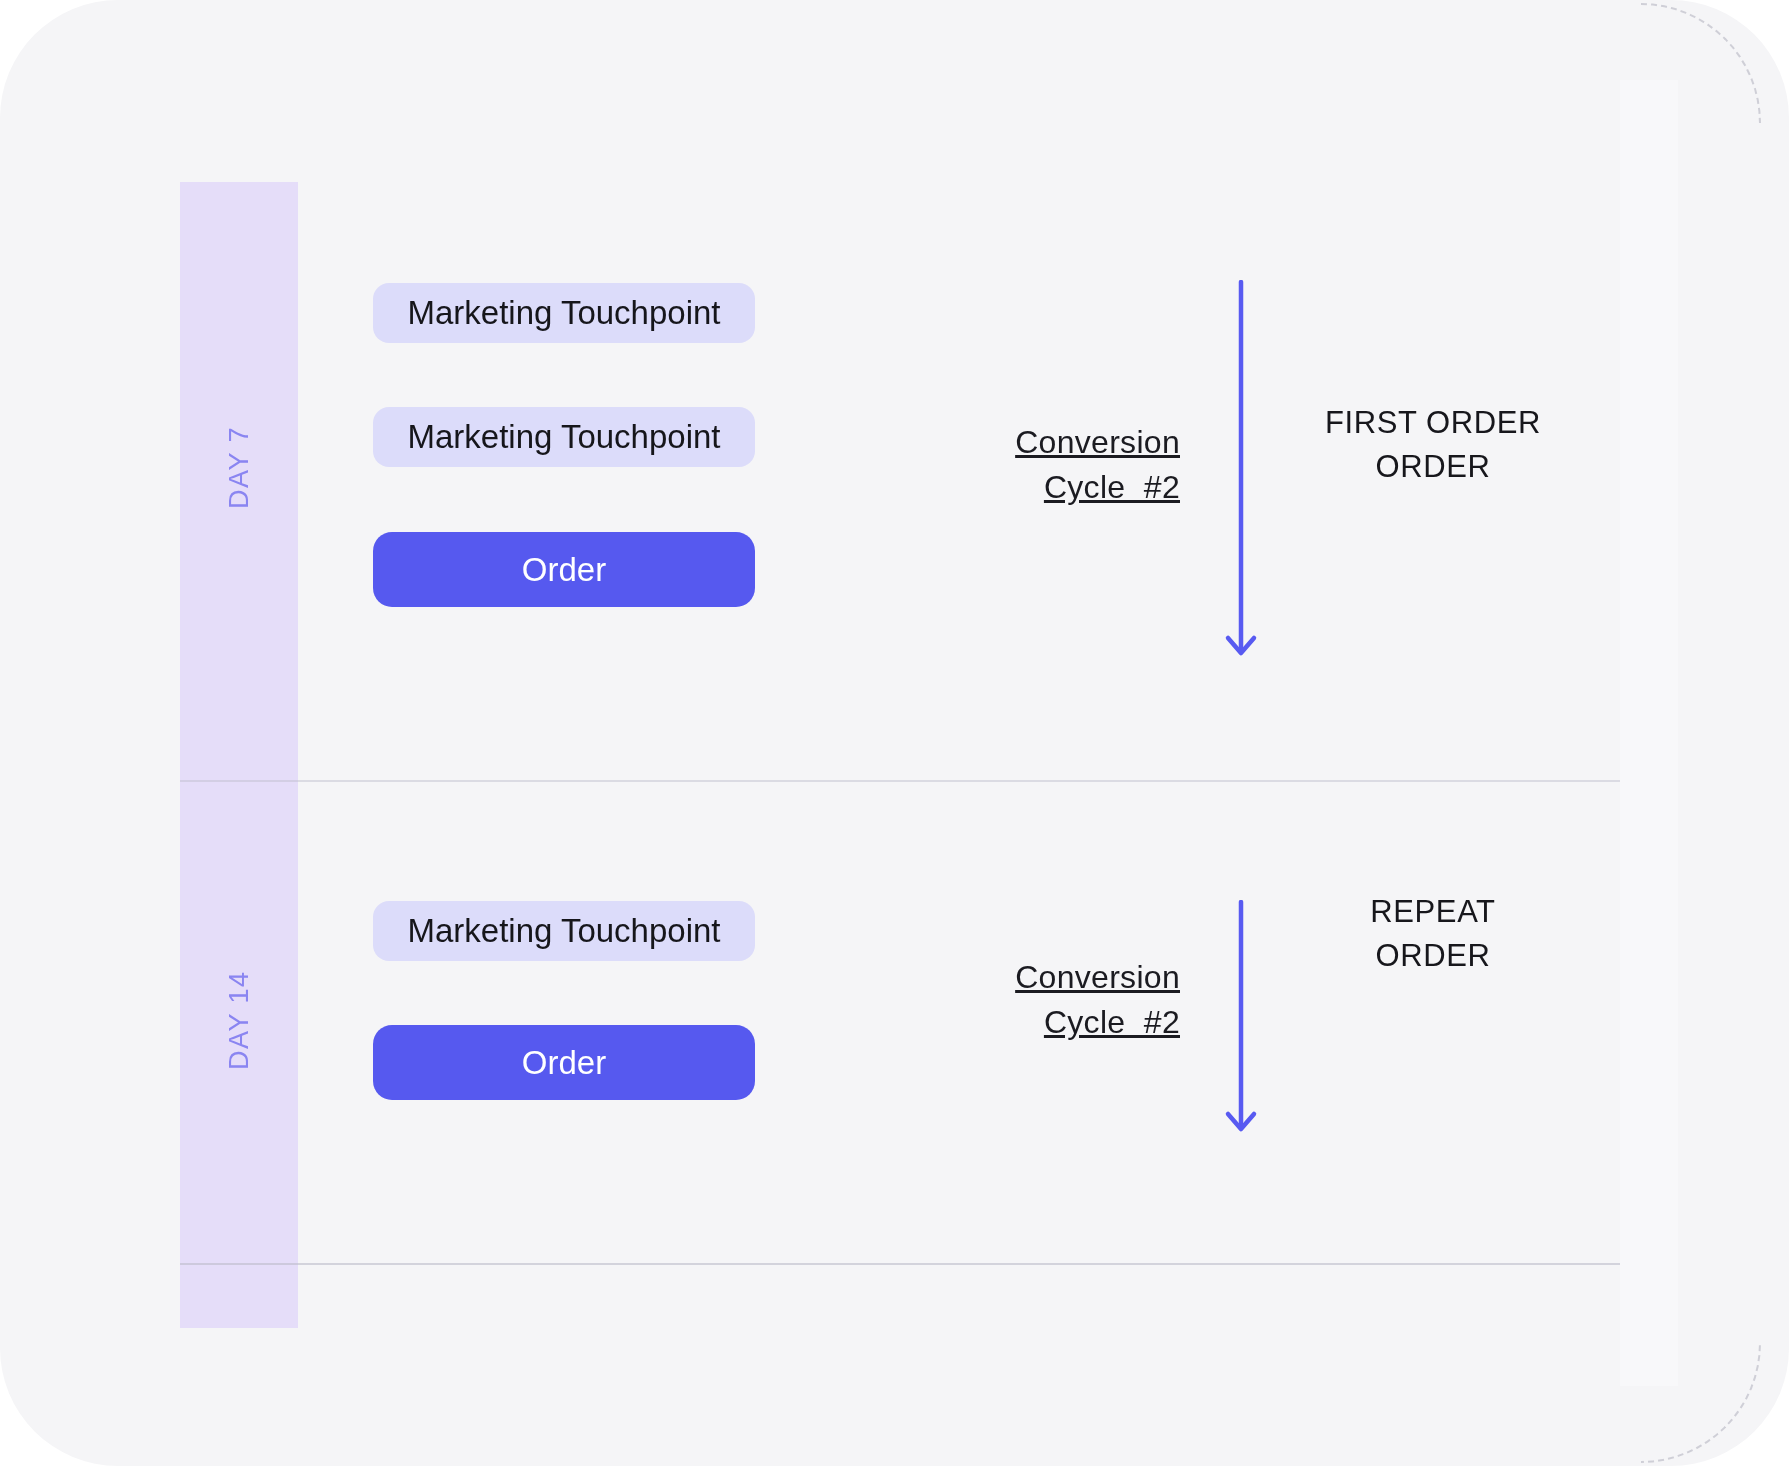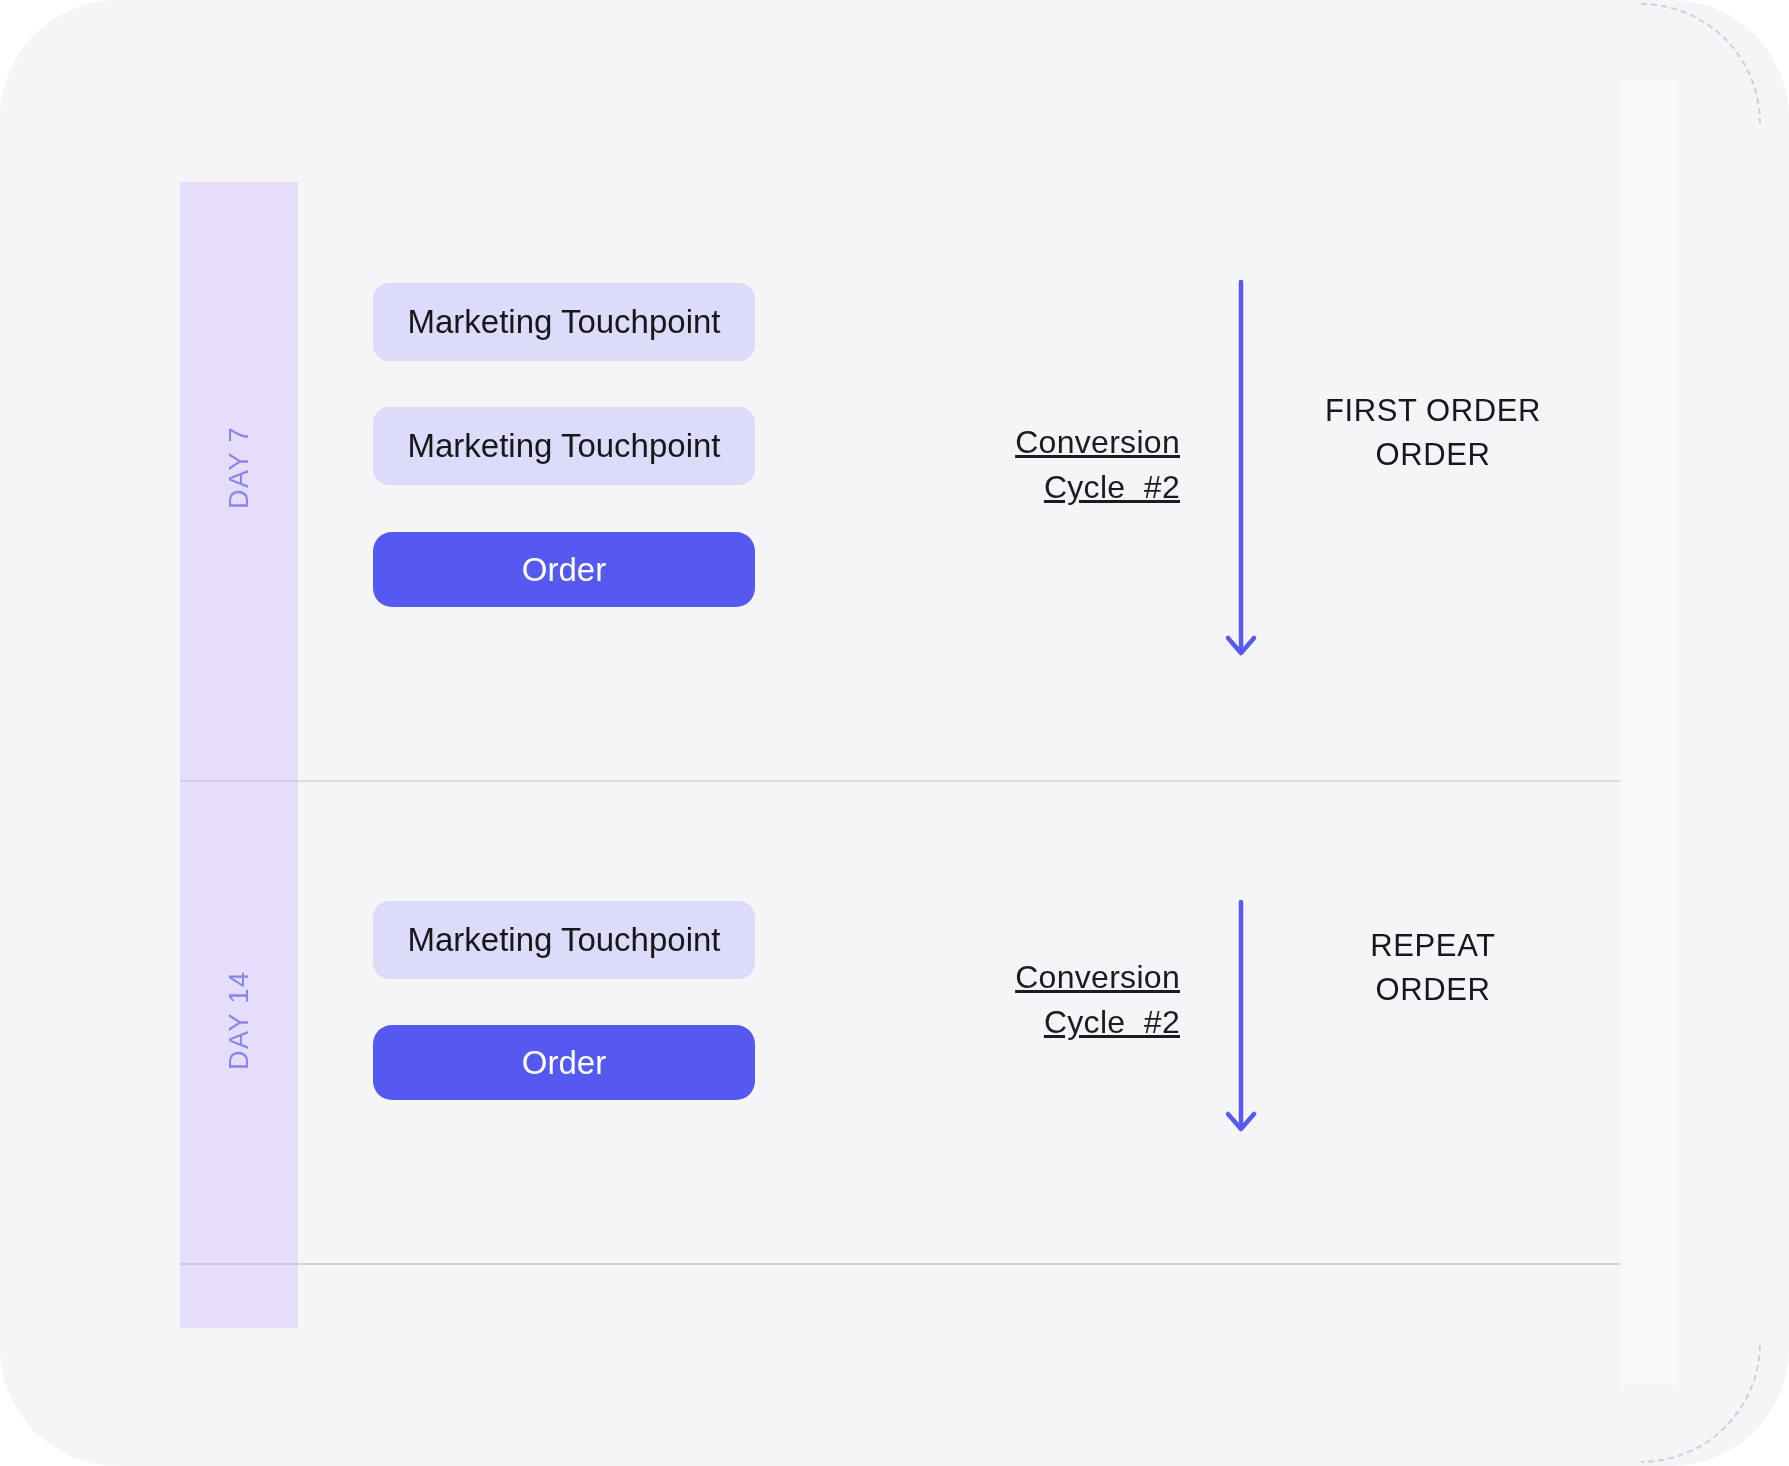--- a/index.html
+++ b/index.html
@@ -69,21 +69,21 @@
   }
   .day-label.day7  { top: 385px; height: 165px; }
   .day-label.day14 { top: 935px; height: 170px; }
 
   .node {
     left: 373px; width: 382px;
     display: flex; align-items: center; justify-content: center;
     z-index: 2;
   }
   .node.touchpoint {
-    height: 78px;
+    height: 60px;
     background: #dcdcfa;
     border-radius: 16px;
     color: #16161b;
     font-size: 33px;
   }
   .node.order {
     height: 75px;
     background: #5659ef;
     border-radius: 19px;
     color: #ffffff;
@@ -114,22 +114,22 @@
 
   .stage-text {
     left: 1283px; width: 300px;
     text-align: center;
     font-size: 31px;
     line-height: 44px;
     font-weight: 500;
     letter-spacing: 0.6px;
     color: #17171c;
   }
-  .s1-stage { top: 389px; }
-  .s2-stage { top: 924px; }
+  .s1-stage { top: 401px; }
+  .s2-stage { top: 890px; }
 </style>
 </head>
 <body>
 
 <div class="stage">
   <div class="card">
 
     <div class="dashed-arc tr"></div>
     <div class="dashed-arc br"></div>
     <div class="right-strip"></div>

